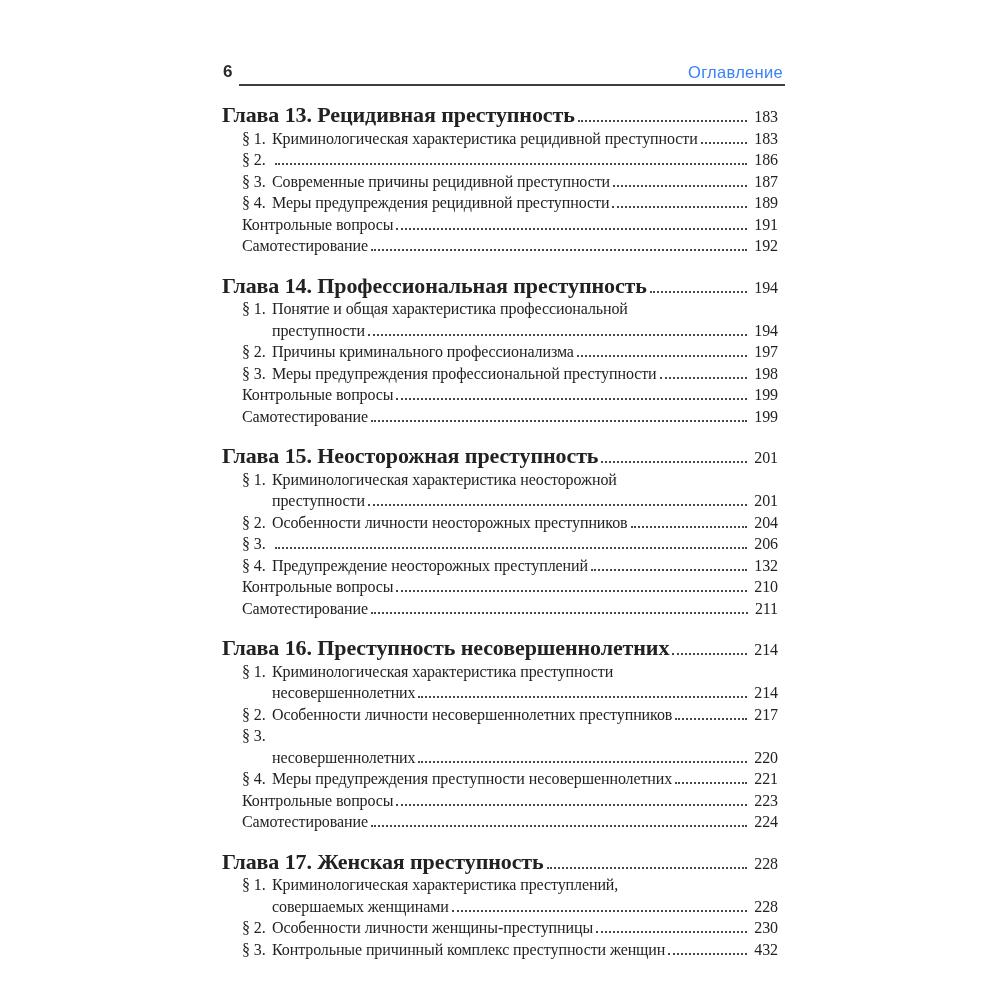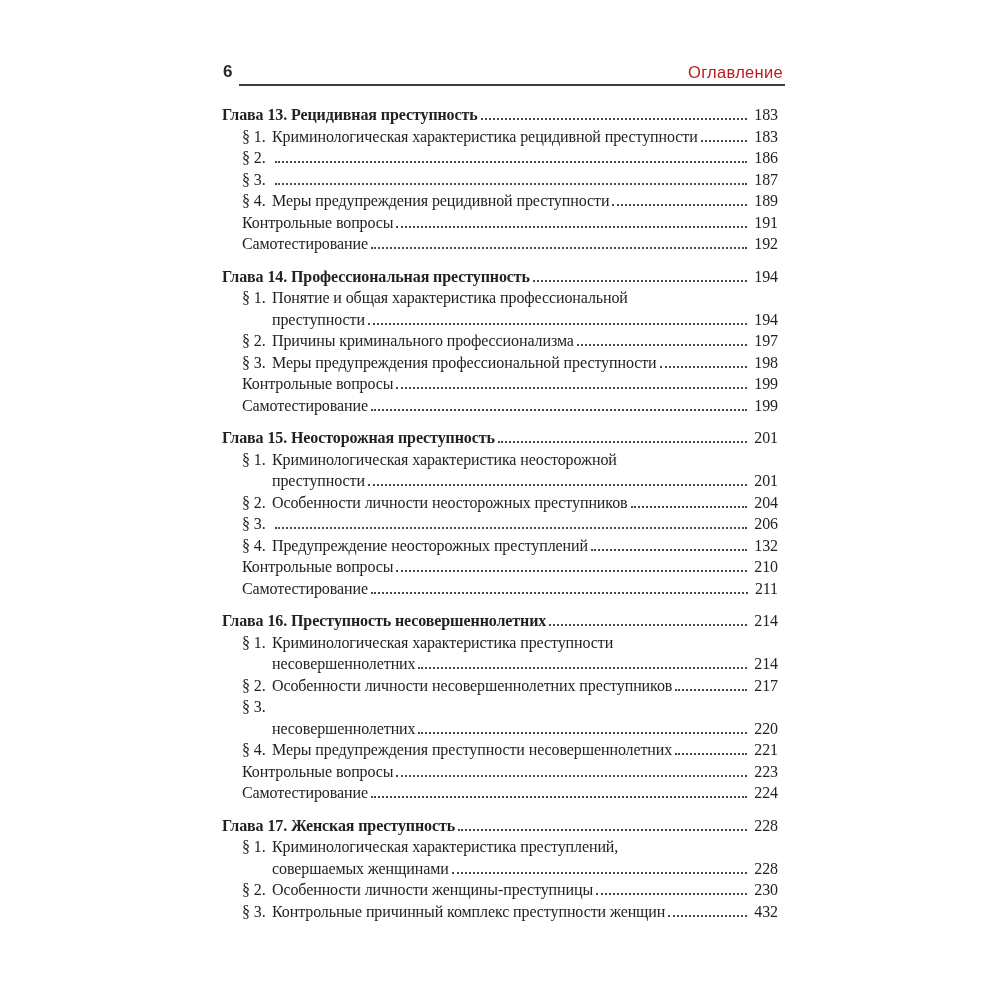--- a/index.html
+++ b/index.html
@@ -26,38 +26,38 @@
     font-family: "Liberation Sans", sans-serif;
     font-weight: 700;
     font-size: 17px;
     color: #2a2a2a;
   }
   .running-title {
     position: absolute; right: -5px; top: 1px;
     font-family: "Liberation Sans", sans-serif;
     font-size: 16.5px;
     letter-spacing: 0.3px;
-    color: #b91c1c;
+    color: #3b82f6;
   }
   .header-rule {
     position: absolute; left: 17px; right: -7px; bottom: 0;
     border-bottom: 2px solid #3d3d3d;
   }
   
   .toc { }
-  .chapter { margin-top: 11px; }
+  .chapter { margin-top: 18px; }
   .chapter:first-child { margin-top: 0; }
   .row {
     display: flex;
     align-items: baseline;
     line-height: 21.5px;
     font-size: 16px;
     letter-spacing: -0.1px;
   }
-  .title-row .t, .title-row .prefix { font-weight: 700; font-size: 16px; }
+  .title-row .t, .title-row .prefix { font-weight: 700; font-size: 22px; }
   .entry-row { padding-left: 20px; }
   .cont-row  { padding-left: 50px; justify-content: flex-end; }
   .prefix { flex: 0 0 30px; white-space: nowrap; }
   .t { white-space: nowrap; }
   .leader {
     flex: 1 1 auto;
     min-width: 8px;
     border-bottom: 2px dotted #474747;
     margin: 0 1px 0 3px;
   }
@@ -93,20 +93,21 @@
           <span class="leader"></span>
           <span class="pg">183</span>
         </div>
         <div class="row entry-row">
           <span class="prefix">§ 2.</span>
           <span class="leader"></span>
           <span class="pg">186</span>
         </div>
         <div class="row entry-row">
           <span class="prefix">§ 3.</span>
+          <span class="t">Современные причины рецидивной преступности</span>
           <span class="leader"></span>
           <span class="pg">187</span>
         </div>
         <div class="row entry-row">
           <span class="prefix">§ 4.</span>
           <span class="t">Меры предупреждения рецидивной преступности</span>
           <span class="leader"></span>
           <span class="pg">189</span>
         </div>
         <div class="row entry-row">

